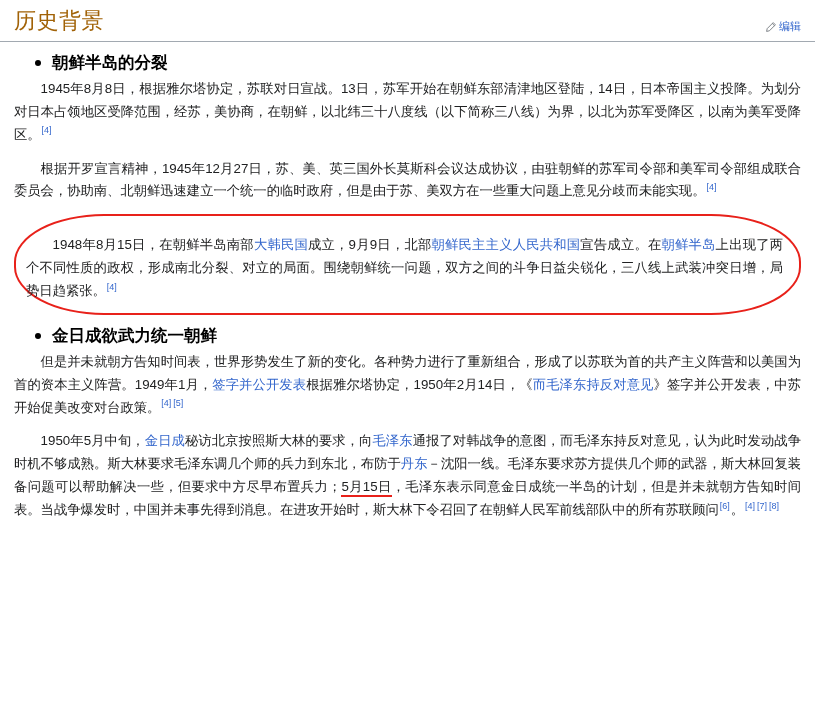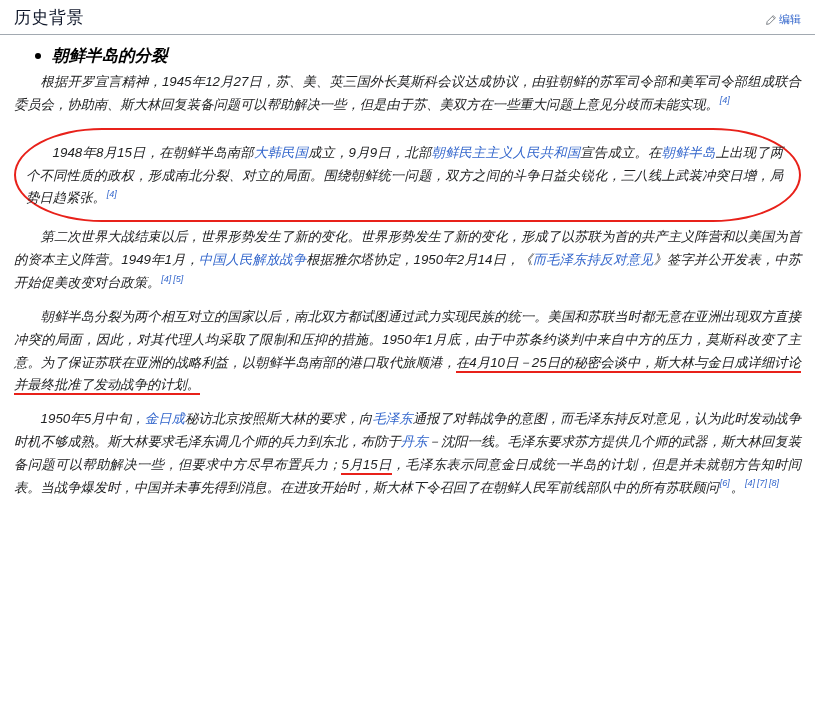--- a/index.html
+++ b/index.html
@@ -22,45 +22,45 @@
     display: flex;
     align-items: flex-end;
     justify-content: space-between;
     padding: 6px 14px 2px 14px;
     border-bottom: 1px solid #a2a9b1;
     margin: 0 0 4px 0;
   }
   .section-head h2 {
     font-family: "Liberation Serif", serif;
     font-weight: normal;
-    font-size: 17px;
+    font-size: 22px;
     margin: 0;
     padding: 0 0 3px 0;
-    color: #0f172a;
+    color: #a16207;
     letter-spacing: 0.5px;
   }
   .edit-link {
     font-size: 11px;
     color: #3366cc;
     white-space: nowrap;
     padding-bottom: 5px;
     display: flex;
     align-items: center;
     gap: 3px;
   }
   .edit-link .pencil {
     display: inline-block;
     width: 10px;
     height: 10px;
     position: relative;
     color: #72777d;
   }
   .edit-link .pencil svg { display: block; }
 
-  .content { padding: 0 14px 0 14px; font-style: italic; }
+  .content { padding: 0 14px 0 14px; }
 
   ul.bullets { margin: 0; padding: 0; list-style: none; }
   li.bullet-item {
     position: relative;
     font-family: "Liberation Serif", serif;
     font-weight: bold;
     font-size: 16.5px;
     padding-left: 38px;
     margin: 10px 0 4px 0;
     color: #000;
@@ -92,21 +92,21 @@
     vertical-align: super;
     line-height: 0;
     padding: 0 1px;
   }
 
   
   .redbox {
     position: relative;
     border: 2.2px solid #e8211a;
     border-radius: 90px / 48px;
-    padding: 12px 16px 4px 10px;
+    padding: 18px 16px 4px 10px;
     margin: 6px 0 4px 0;
   }
   .redbox p.para:last-child { margin-bottom: 6px; }
 
   
   .red-underline {
     border-bottom: 2px solid #e8211a;
     padding-bottom: 1px;
   }
   .red-underline-short {
@@ -132,38 +132,41 @@
       <span>编辑</span>
     </span>
   </div>
 
   <div class="content">
 
     <ul class="bullets">
       <li class="bullet-item">朝鲜半岛的分裂</li>
     </ul>
 
+    <p class="para">
+      <span>1945年8月8日，根据雅尔塔协定，苏联对日宣战。13日，苏军开始在朝鲜东部清津地区登陆，14日，日本帝国主义投降。为划分对日本占领地区受降范围，经苏，美协商，在朝鲜，以北纬三十八度线（以下简称三八线）为界，以北为苏军受降区，以南为美军受降区。</span><sup class="ref">[4]</sup>
+    </p>
 
     <p class="para">
-      <span>根据开罗宣言精神，1945年12月27日，苏、美、英三国外长莫斯科会议达成协议，由驻朝鲜的苏军司令部和美军司令部组成联合委员会，协助南、斯大林回复装备问题可以帮助解决一些，但是由于苏、美双方在一些重大问题上意见分歧而未能实现。</span><sup class="ref">[4]</sup>
+      <span>根据开罗宣言精神，1945年12月27日，苏、美、英三国外长莫斯科会议达成协议，由驻朝鲜的苏军司令部和美军司令部组成联合委员会，协助南、北朝鲜迅速建立一个统一的临时政府，但是由于苏、美双方在一些重大问题上意见分歧而未能实现。</span><sup class="ref">[4]</sup>
     </p>
 
     <div class="redbox">
       <p class="para">
         <span>1948年8月15日，在朝鲜半岛南部</span><a class="wl" href="#">大韩民国</a><span>成立，9月9日，北部</span><a class="wl" href="#">朝鲜民主主义人民共和国</a><span>宣告成立。在</span><a class="wl" href="#">朝鲜半岛</a><span>上出现了两个不同性质的政权，形成南北分裂、对立的局面。围绕朝鲜统一问题，双方之间的斗争日益尖锐化，三八线上武装冲突日增，局势日趋紧张。</span><sup class="ref">[4]</sup>
       </p>
     </div>
 
+    <ul class="bullets">
+      <li class="bullet-item">金日成欲武力统一朝鲜</li>
+    </ul>
 
     <p class="para">
-      <span>第二次世界大战结束以后，世界形势发生了新的变化。世界形势发生了新的变化，形成了以苏联为首的共产主义阵营和以美国为首的资本主义阵营。1949年1月，</span><a class="wl" href="#">中国人民解放战争</a><span>根据雅尔塔协定，1950年2月14日，《</span><a class="wl" href="#">而毛泽东持反对意见</a><span>》签字并公开发表，中苏开始促美改变对台政策。</span><sup class="ref">[4]</sup><sup class="ref">[5]</sup>
+      <span>但是并未就朝方告知时间表，世界形势发生了新的变化。各种势力进行了重新组合，形成了以苏联为首的共产主义阵营和以美国为首的资本主义阵营。1949年1月，</span><a class="wl" href="#">签字并公开发表</a><span>根据雅尔塔协定，1950年2月14日，《</span><a class="wl" href="#">而毛泽东持反对意见</a><span>》签字并公开发表，中苏开始促美改变对台政策。</span><sup class="ref">[4]</sup><sup class="ref">[5]</sup>
     </p>
 
-    <p class="para">
-      <span>朝鲜半岛分裂为两个相互对立的国家以后，南北双方都试图通过武力实现民族的统一。美国和苏联当时都无意在亚洲出现双方直接冲突的局面，因此，对其代理人均采取了限制和压抑的措施。1950年1月底，由于中苏条约谈判中来自中方的压力，莫斯科改变了主意。为了保证苏联在亚洲的战略利益，以朝鲜半岛南部的港口取代旅顺港，</span><span class="red-underline">在4月10日－25日的秘密会谈中，斯大林与金日成详细讨论并最终批准了发动战争的计划。</span>
-    </p>
 
     <p class="para">
       <span>1950年5月中旬，</span><a class="wl" href="#">金日成</a><span>秘访北京按照斯大林的要求，向</span><a class="wl" href="#">毛泽东</a><span>通报了对韩战争的意图，而毛泽东持反对意见，认为此时发动战争时机不够成熟。斯大林要求毛泽东调几个师的兵力到东北，布防于</span><a class="wl" href="#">丹东</a><span>－沈阳一线。毛泽东要求苏方提供几个师的武器，斯大林回复装备问题可以帮助解决一些，但要求中方尽早布置兵力；</span><span class="red-underline-short">5月15日</span><span>，毛泽东表示同意金日成统一半岛的计划，但是并未就朝方告知时间表。当战争爆发时，中国并未事先得到消息。在进攻开始时，斯大林下令召回了在朝鲜人民军前线部队中的所有苏联顾问</span><sup class="ref">[6]</sup><span>。</span><sup class="ref">[4]</sup><sup class="ref">[7]</sup><sup class="ref">[8]</sup>
     </p>
 
   </div>
 </div>
 
 </body></html>

